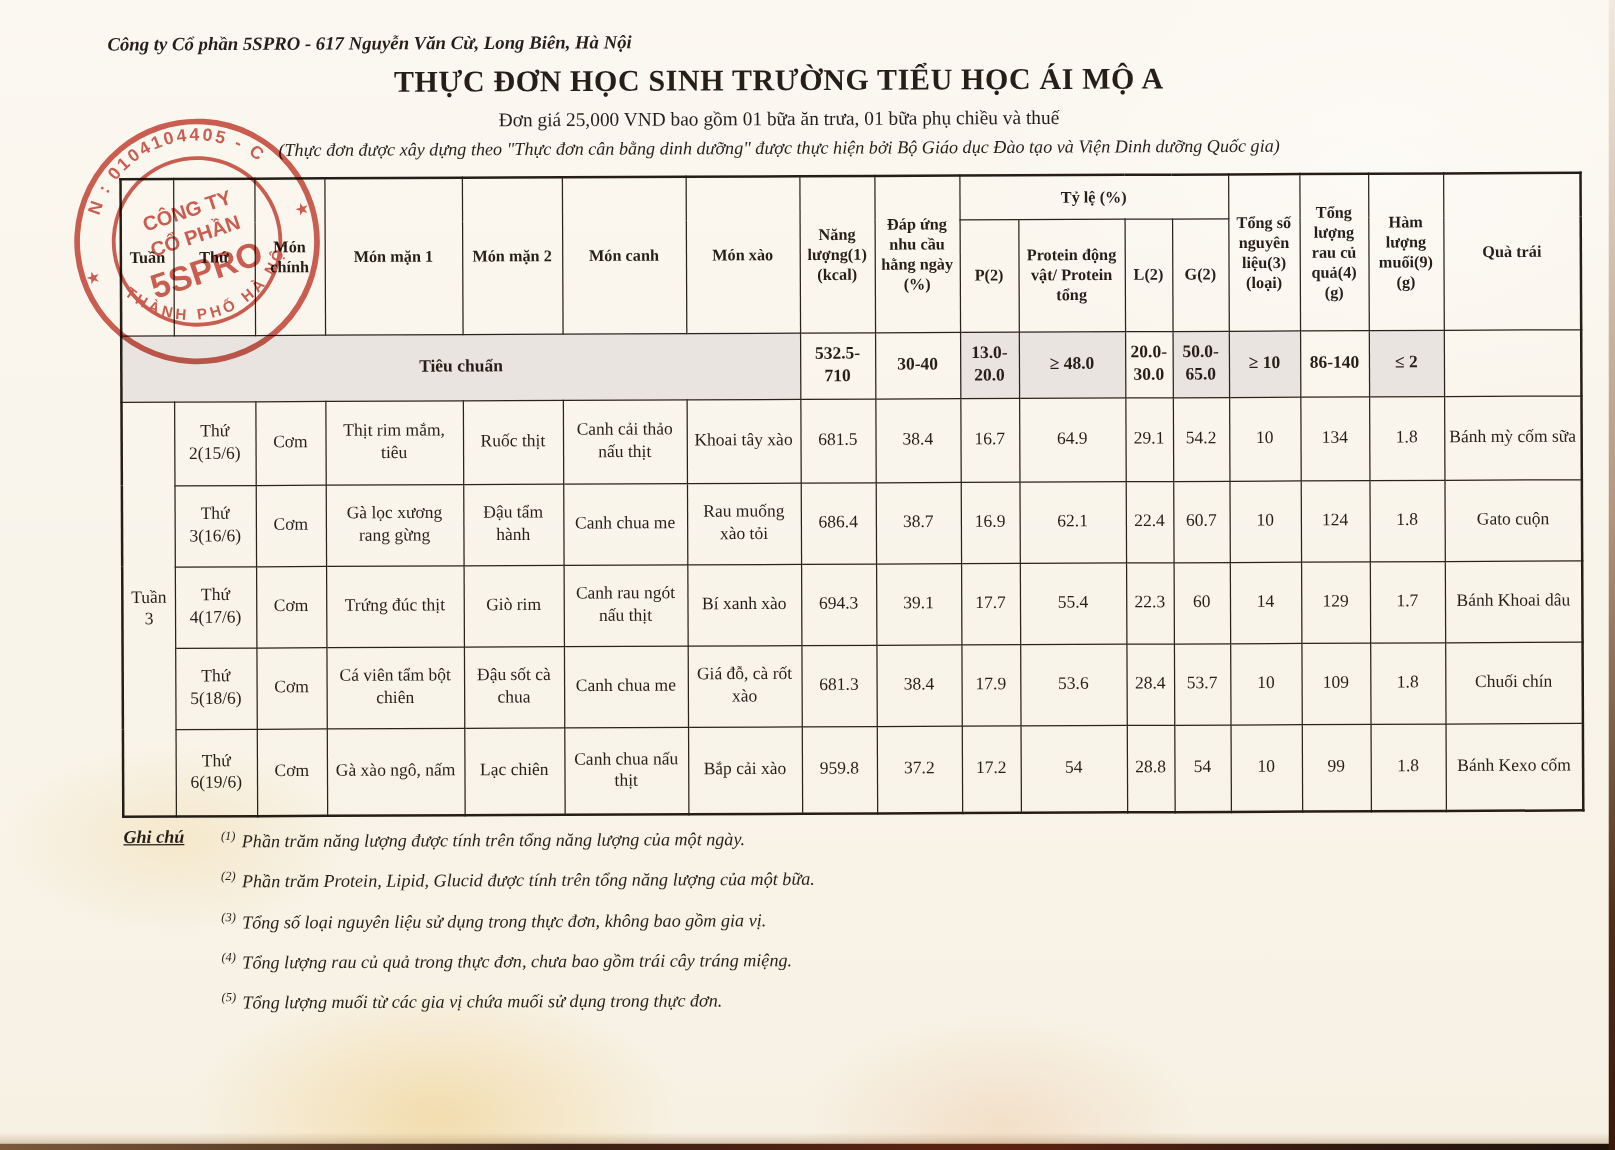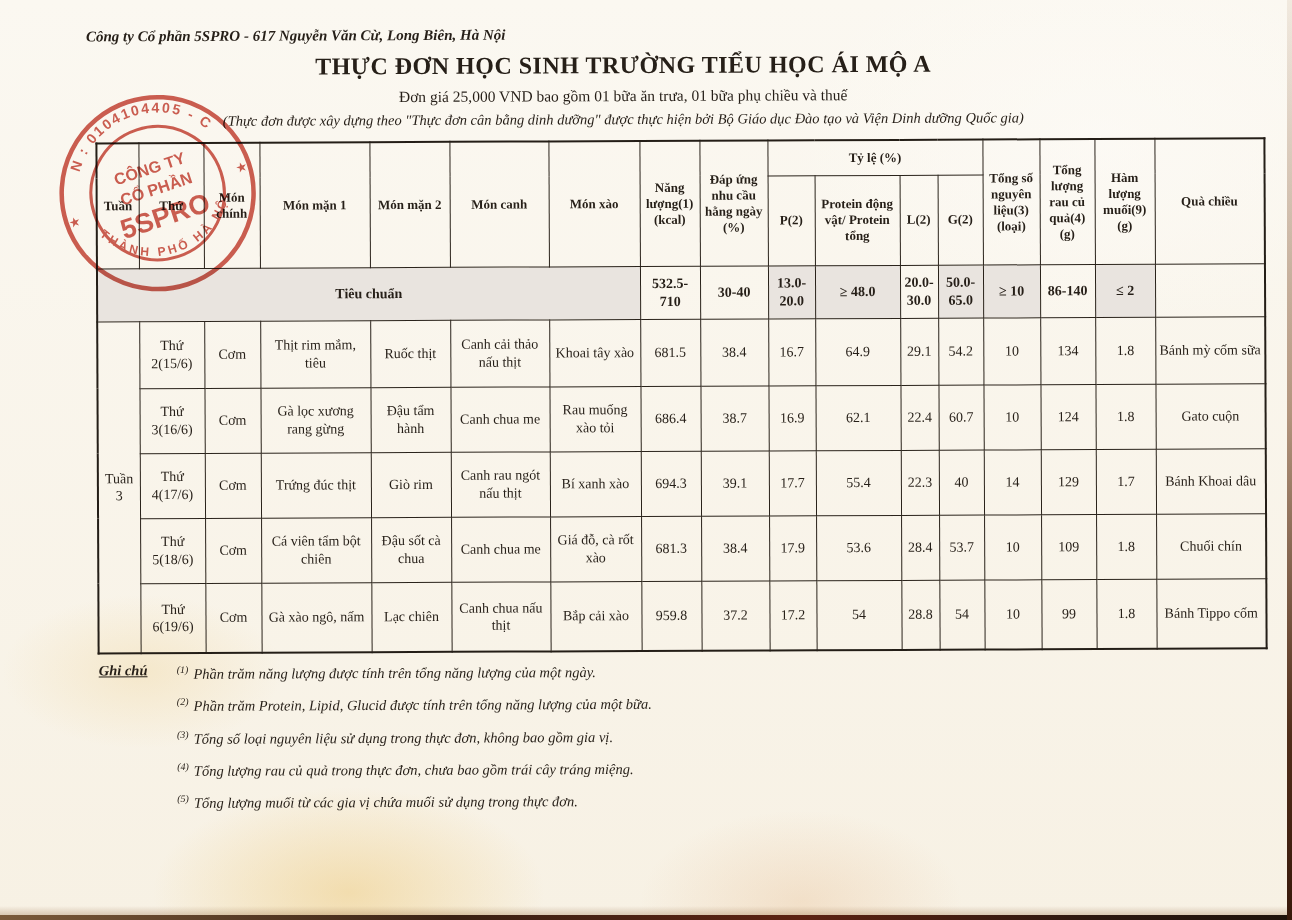--- a/index.html
+++ b/index.html
@@ -99,21 +99,21 @@
         <th rowspan="2">Món mặn 1</th>
         <th rowspan="2">Món mặn 2</th>
         <th rowspan="2">Món canh</th>
         <th rowspan="2">Món xào</th>
         <th rowspan="2">Năng lượng(1) (kcal)</th>
         <th rowspan="2" class="small">Đáp ứng nhu cầu hằng ngày (%)</th>
         <th colspan="4">Tỷ lệ (%)</th>
         <th rowspan="2" class="small">Tổng số nguyên liệu(3) (loại)</th>
         <th rowspan="2" class="small">Tổng lượng rau củ quả(4) (g)</th>
         <th rowspan="2" class="small">Hàm lượng muối(9) (g)</th>
-        <th rowspan="2">Quà chiều</th>
+        <th rowspan="2">Quà trái</th>
       </tr>
       <tr class="h2">
         <th>P(2)</th>
         <th class="small">Protein động vật/ Protein tổng</th>
         <th>L(2)</th>
         <th>G(2)</th>
       </tr>
     </thead>
     <tbody>
       <tr class="std">
@@ -171,21 +171,21 @@
         <td>Cơm</td>
         <td>Trứng đúc thịt</td>
         <td>Giò rim</td>
         <td>Canh rau ngót nấu thịt</td>
         <td>Bí xanh xào</td>
         <td>694.3</td>
         <td>39.1</td>
         <td>17.7</td>
         <td>55.4</td>
         <td>22.3</td>
-        <td>40</td>
+        <td>60</td>
         <td>14</td>
         <td>129</td>
         <td>1.7</td>
         <td>Bánh Khoai dâu</td>
       </tr>
       <tr class="r4">
         <td>Thứ 5(18/6)</td>
         <td>Cơm</td>
         <td>Cá viên tẩm bột chiên</td>
         <td>Đậu sốt cà chua</td>
@@ -211,21 +211,21 @@
         <td>Bắp cải xào</td>
         <td>959.8</td>
         <td>37.2</td>
         <td>17.2</td>
         <td>54</td>
         <td>28.8</td>
         <td>54</td>
         <td>10</td>
         <td>99</td>
         <td>1.8</td>
-        <td>Bánh Tippo cốm</td>
+        <td>Bánh Kexo cốm</td>
       </tr>
     </tbody>
   </table>
 
   <div class="notes">
     <div class="note-row">
       <span class="note-label">Ghi chú</span><sup>(1)</sup><span>Phần trăm năng lượng được tính trên tổng năng lượng của một ngày.</span>
     </div>
     <div class="note-row">
       <sup>(2)</sup><span>Phần trăm Protein, Lipid, Glucid được tính trên tổng năng lượng của một bữa.</span>

